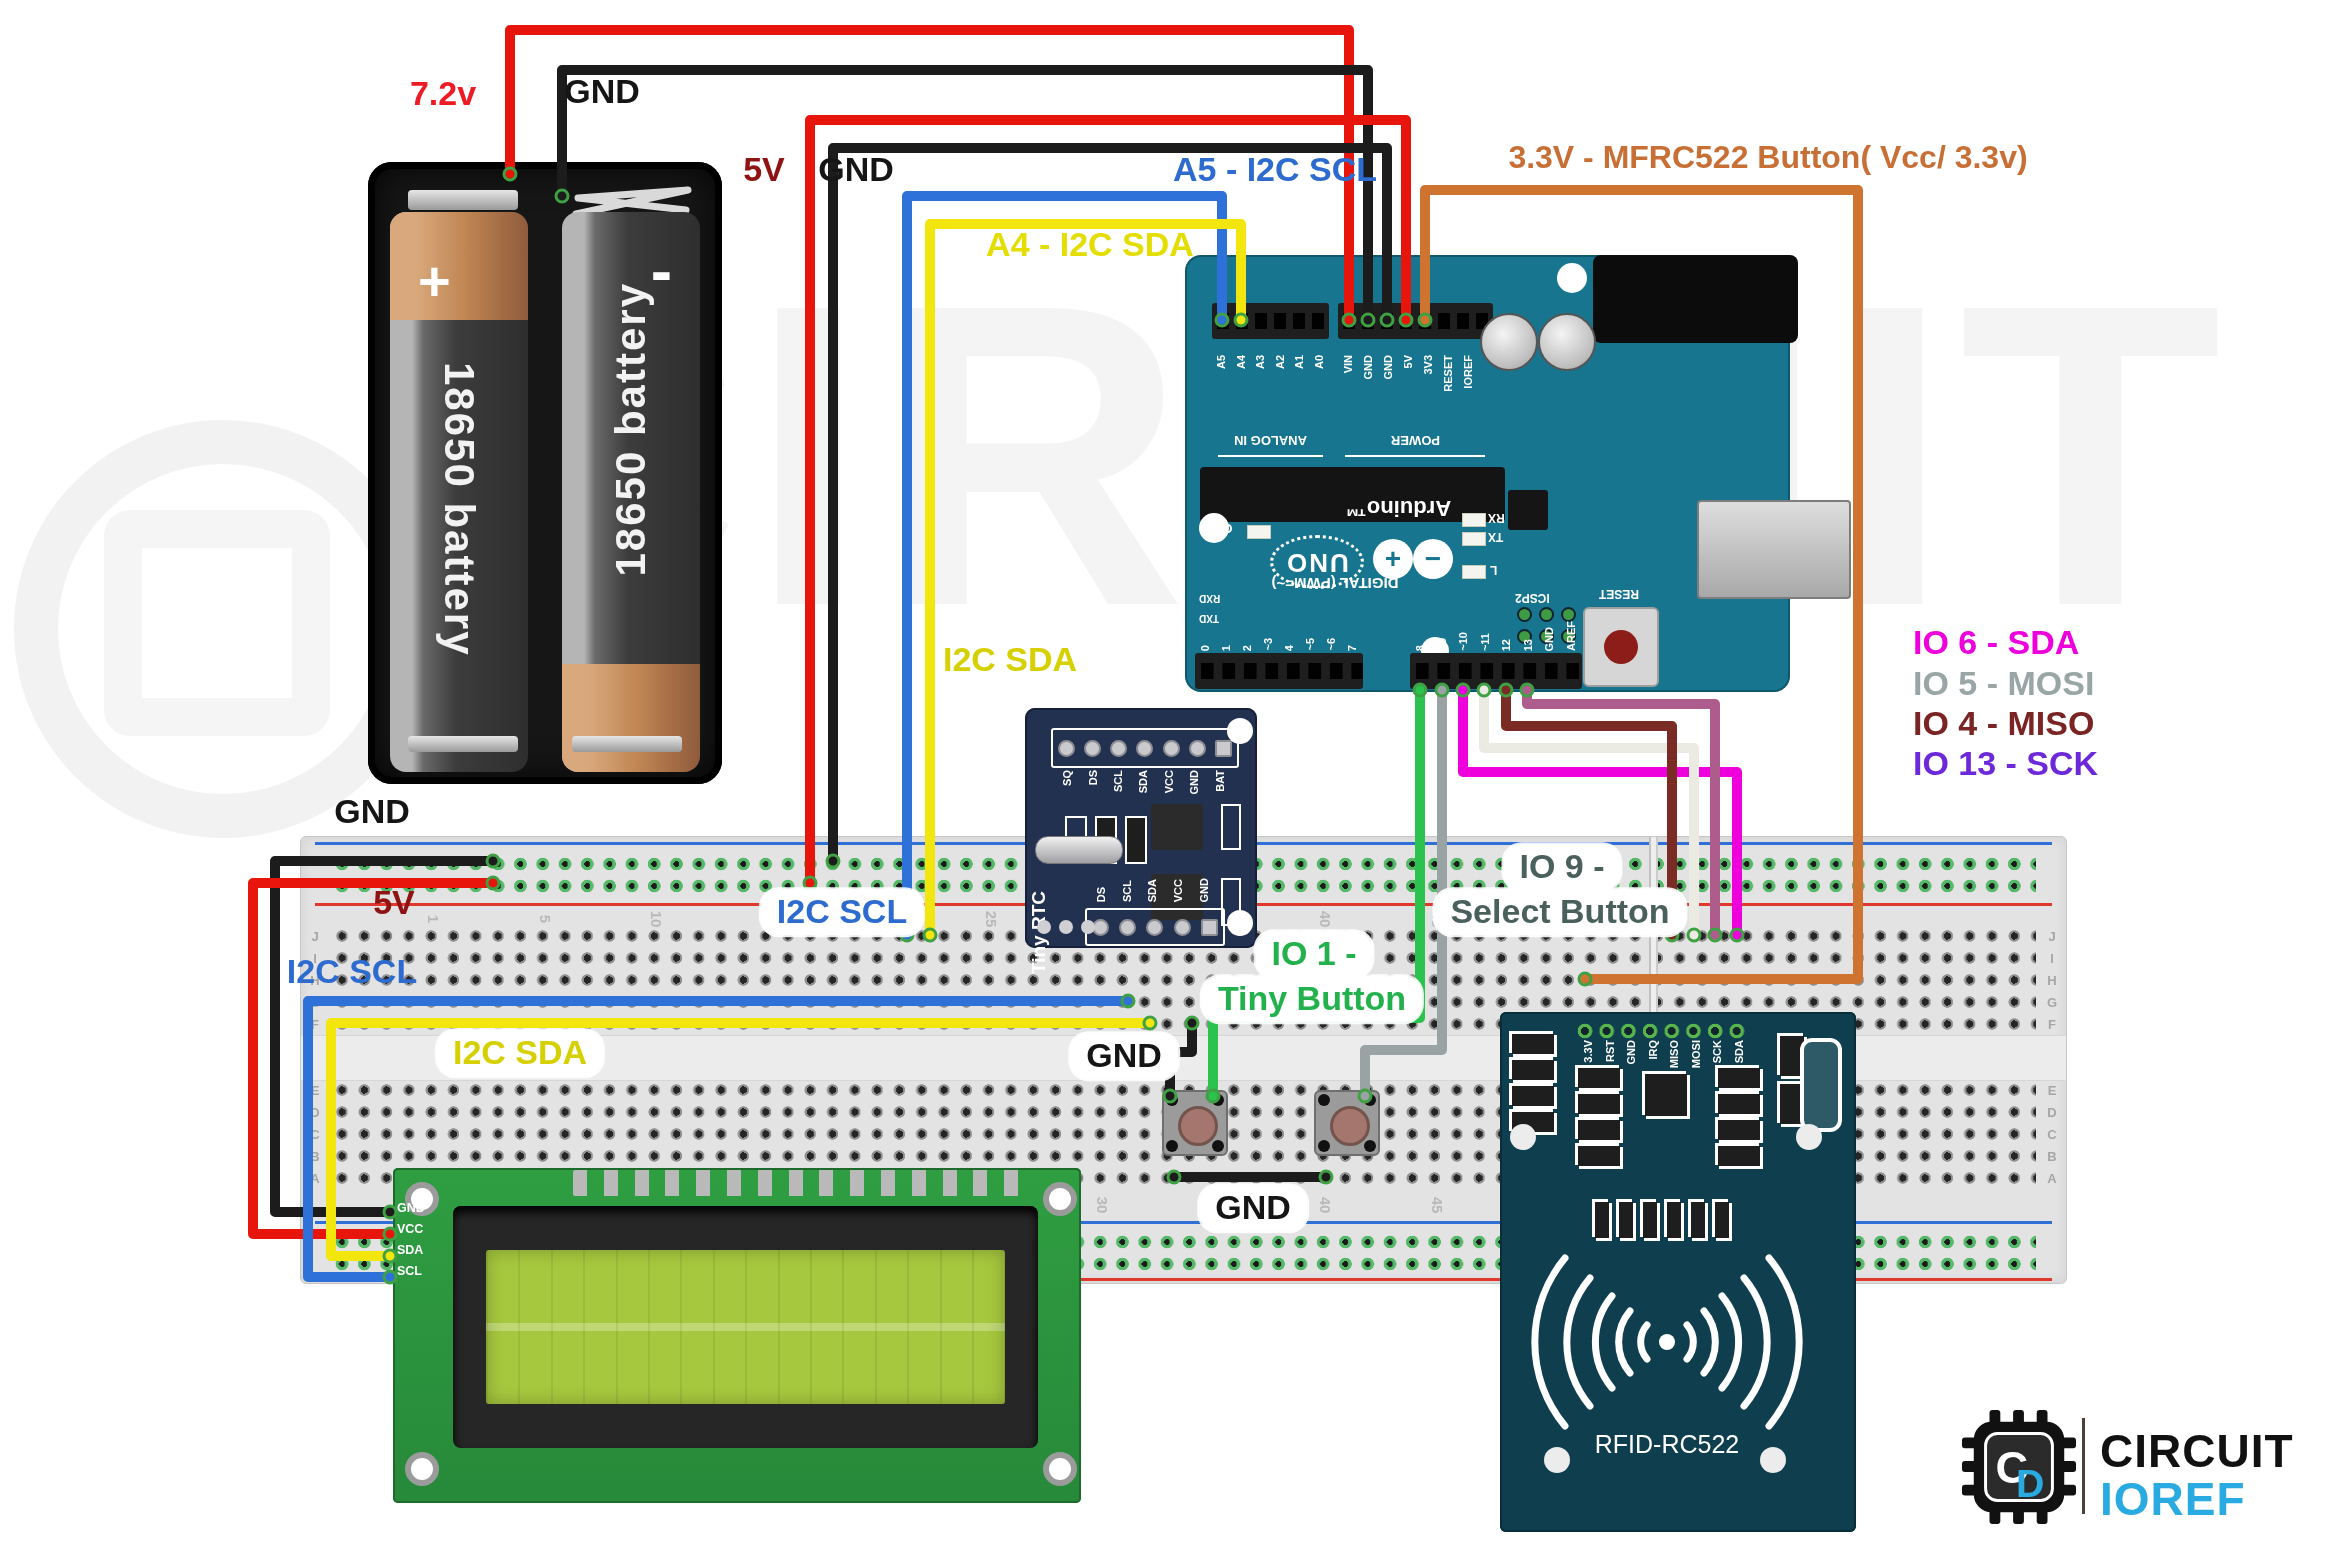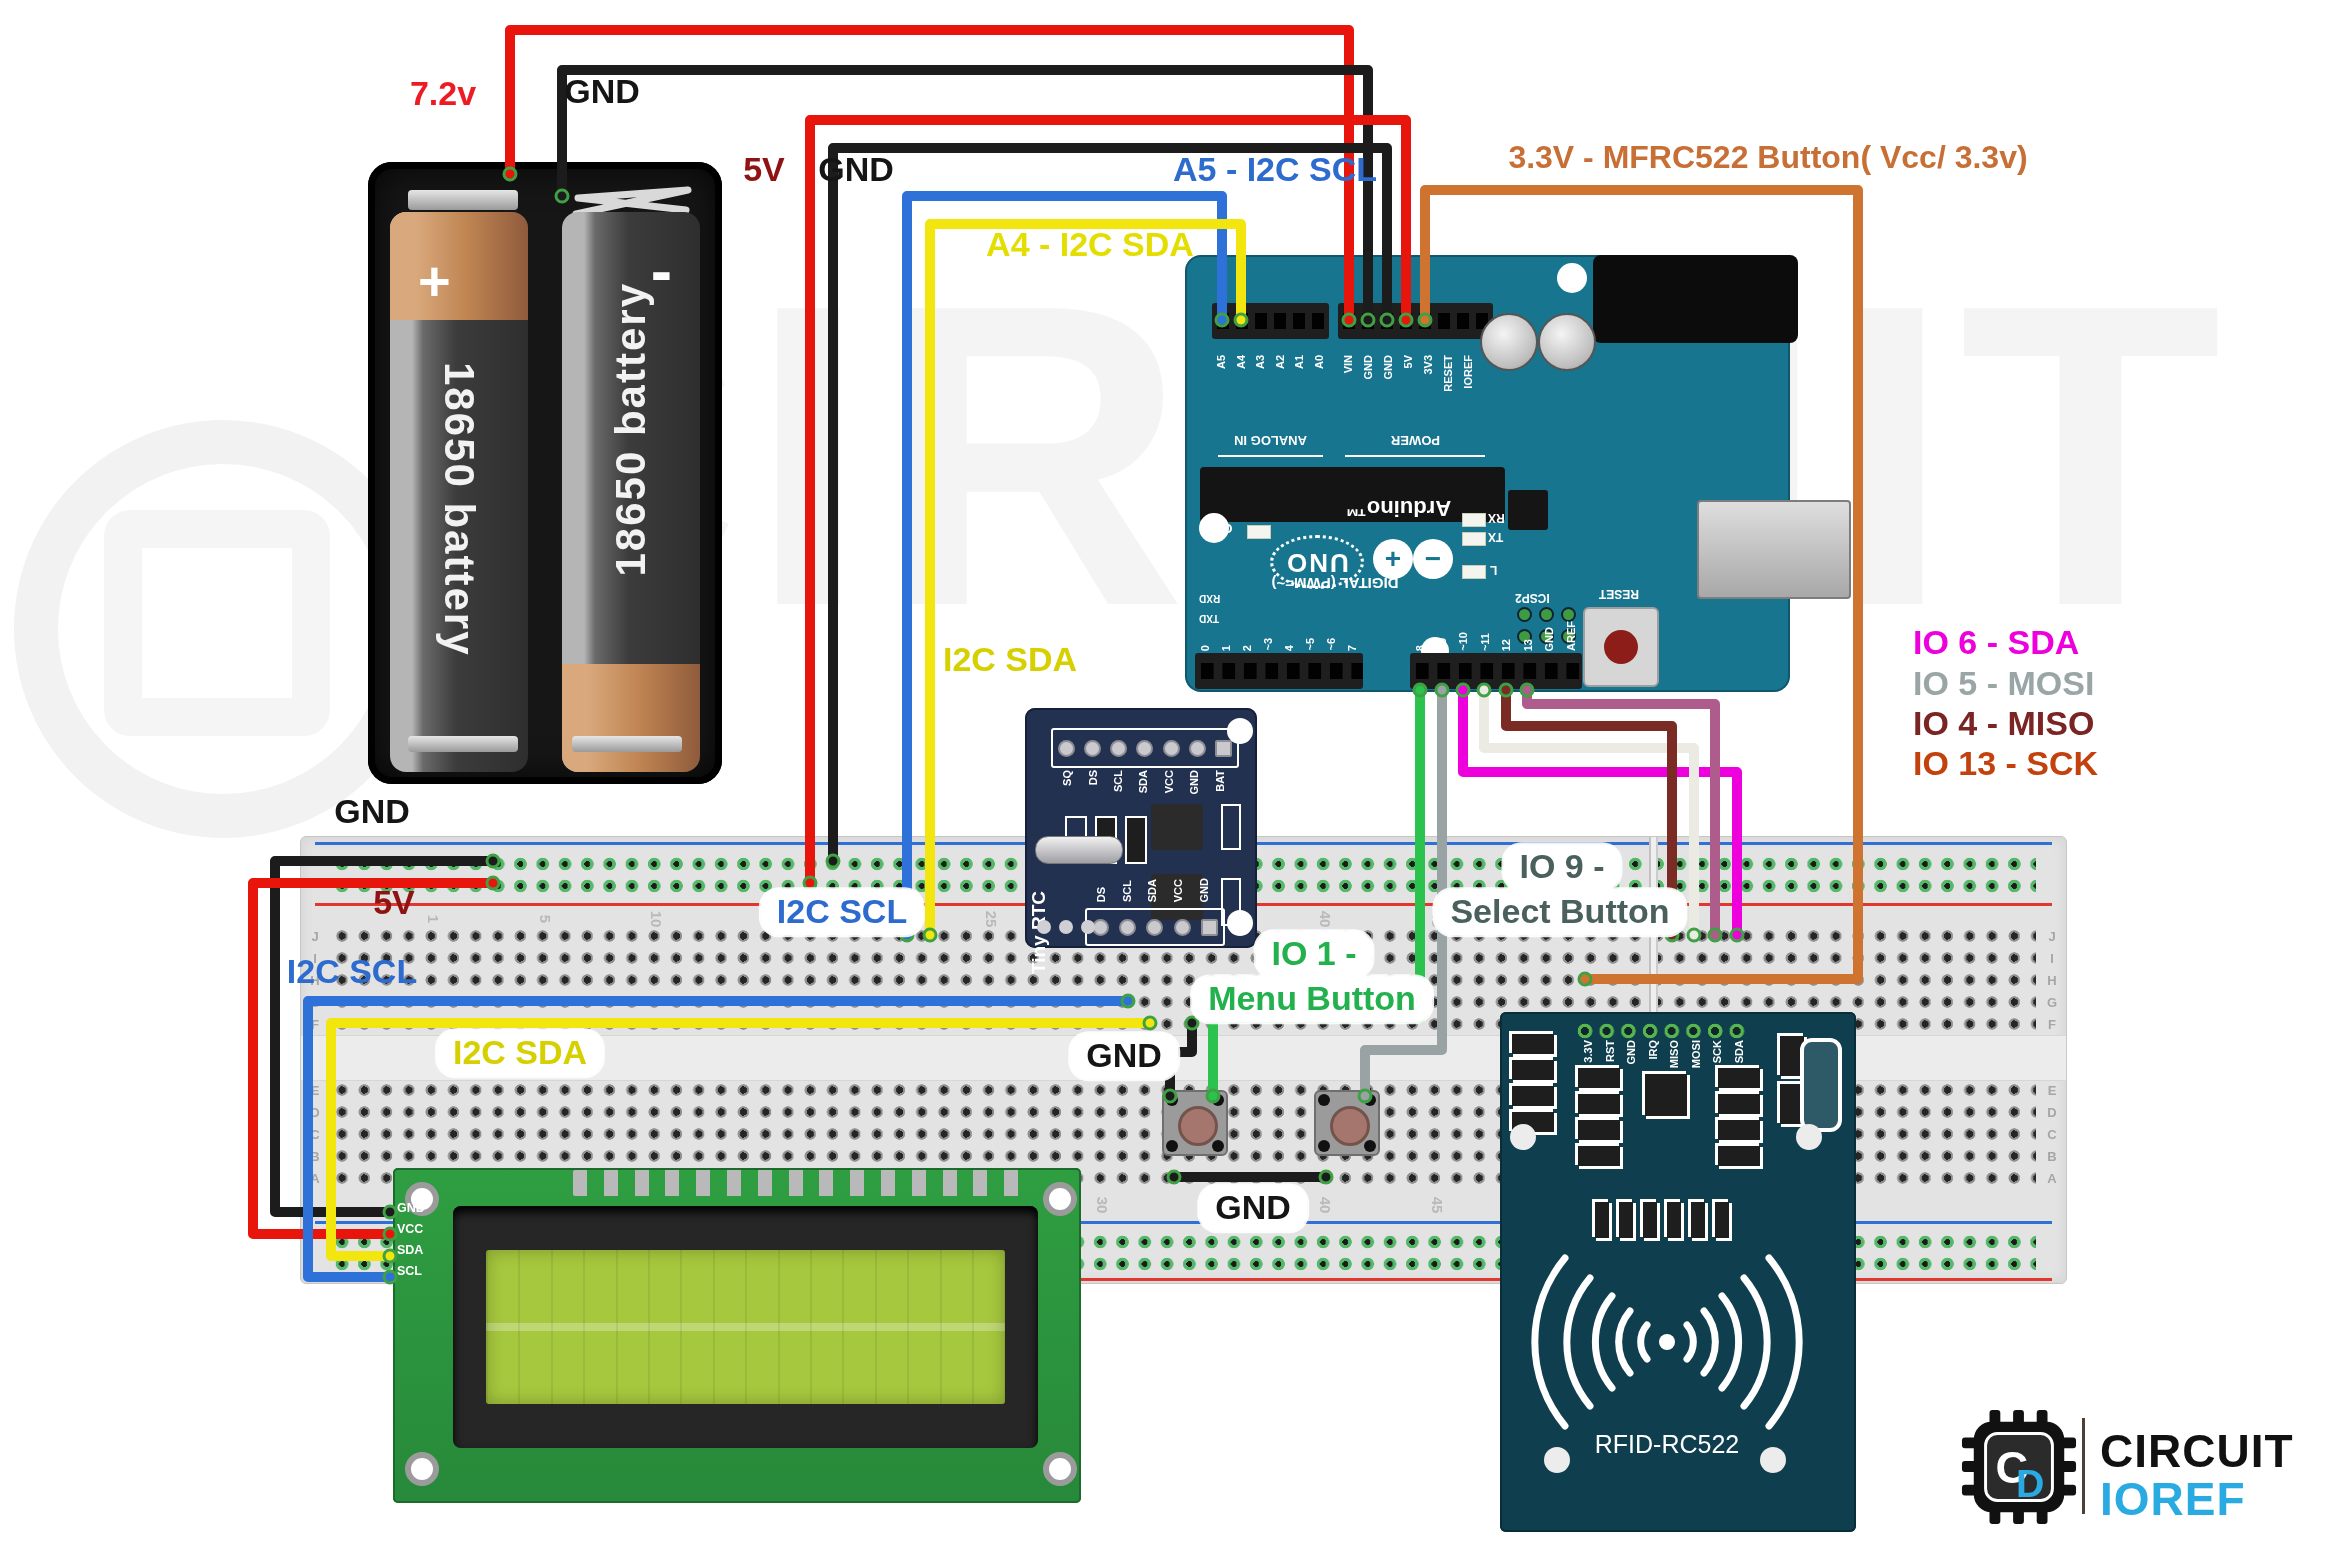--- a/index.html
+++ b/index.html
@@ -502,25 +502,25 @@
       <div class="fl" style="left: 1768px; top: 158px; color: rgb(199, 111, 53); font-size: 32px; font-weight: 700;">3.3V  - MFRC522 Button( Vcc/ 3.3v)</div>
       <div class="fl" style="left: 1010px; top: 660px; color: rgb(214, 208, 0); font-size: 34px; font-weight: 800;">I2C SDA</div>
       <div class="fl pill" style="left: 842px; top: 912px; color: rgb(45, 107, 206); font-size: 34px; font-weight: 800;">I2C SCL</div>
       <div class="fl" style="left: 372px; top: 812px; color: rgb(21, 21, 21); font-size: 34px; font-weight: 800;">GND</div>
       <div class="fl" style="left: 394px; top: 903px; color: rgb(143, 19, 19); font-size: 34px; font-weight: 800;">5V</div>
       <div class="fl" style="left: 352px; top: 972px; color: rgb(45, 107, 206); font-size: 34px; font-weight: 800;">I2C SCL</div>
       <div class="fl pill" style="left: 520px; top: 1053px; color: rgb(214, 208, 0); font-size: 34px; font-weight: 800;">I2C SDA</div>
       <div class="fl left" style="left: 1913px; top: 643px; color: rgb(238, 0, 221); font-size: 34px; font-weight: 800;">IO 6 - SDA</div>
       <div class="fl left" style="left: 1913px; top: 684px; color: rgb(154, 165, 165); font-size: 34px; font-weight: 700;">IO 5 - MOSI</div>
       <div class="fl left" style="left: 1913px; top: 724px; color: rgb(122, 36, 36); font-size: 34px; font-weight: 800;">IO 4 - MISO</div>
-      <div class="fl left" style="left: 1913px; top: 764px; color: #c2410c; font-size: 34px; font-weight: 800;">IO 13 - SCK</div>
+      <div class="fl left" style="left: 1913px; top: 764px; color: #6d28d9; font-size: 34px; font-weight: 800;">IO 13 - SCK</div>
       <div class="fl pill" style="left: 1562px; top: 867px; color: rgb(74, 96, 92); font-size: 34px; font-weight: 700;">IO 9 -</div>
       <div class="fl pill" style="left: 1560px; top: 912px; color: rgb(74, 96, 92); font-size: 34px; font-weight: 700;">Select Button</div>
       <div class="fl pill" style="left: 1314px; top: 954px; color: rgb(34, 177, 76); font-size: 34px; font-weight: 800;">IO 1 -</div>
-      <div class="fl pill" style="left: 1312px; top: 999px; color: rgb(34, 177, 76); font-size: 34px; font-weight: 800;">Menu Button</div>
+      <div class="fl pill" style="left: 1312px; top: 999px; color: rgb(34, 177, 76); font-size: 34px; font-weight: 800;">Tiny Button</div>
       <div class="fl pill" style="left: 1124px; top: 1056px; color: rgb(21, 21, 21); font-size: 34px; font-weight: 800;">GND</div>
       <div class="fl pill" style="left: 1253px; top: 1208px; color: rgb(21, 21, 21); font-size: 34px; font-weight: 800;">GND</div>
     </div>
 
   <div id="logo" class="abs">
     <svg width="118" height="118" viewBox="0 0 120 120">
       <g fill="#111111">
         <rect x="30" y="2" width="11" height="16" rx="3"></rect>
           <rect x="54" y="2" width="11" height="16" rx="3"></rect>
           <rect x="78" y="2" width="11" height="16" rx="3"></rect>

